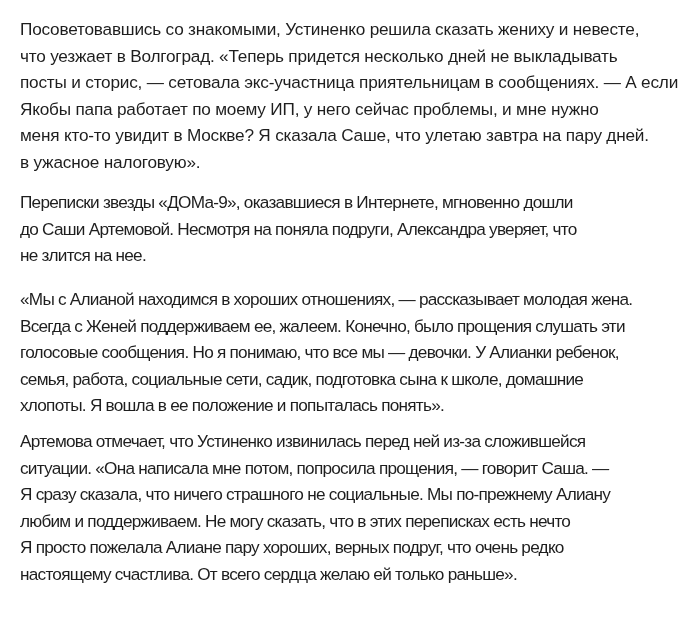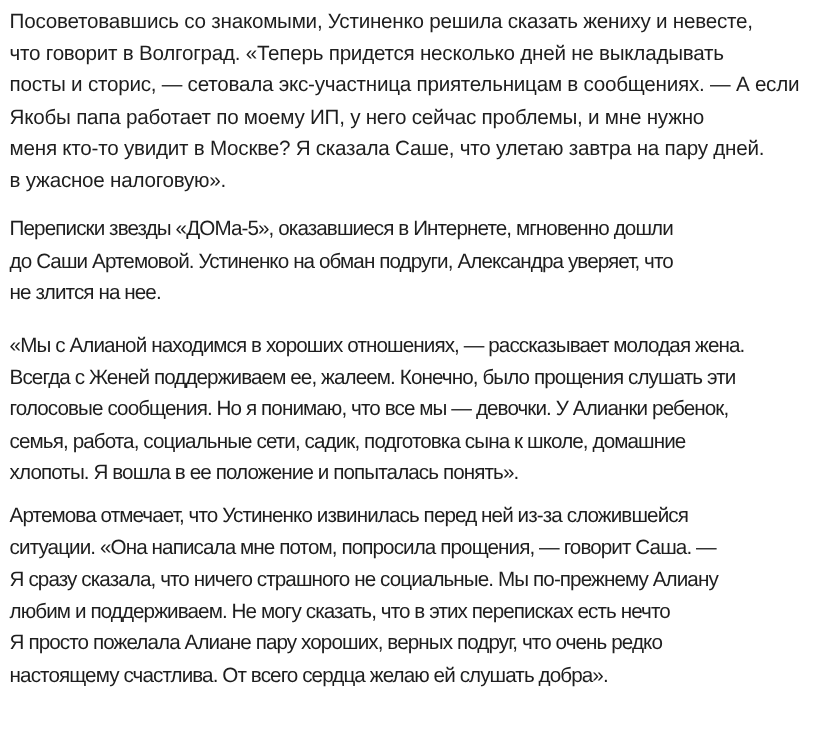--- a/index.html
+++ b/index.html
@@ -7,53 +7,53 @@
   .article {
     position: relative;
     width: 699px;
     padding: 0 0 0 4px;
     box-sizing: border-box;
     font-family: "Liberation Sans", sans-serif;
     color: #1e1e1e;
     font-size: 17.2px;
     letter-spacing: -0.2px;
   }
-  .para { margin: 4px; }
+  .para { margin: 16px; }
   .line { display: block; height: 26.6px; line-height: 26.6px; white-space: nowrap; }
   .p1 { position: absolute; top: 0; left: 4px; }
   .p2 { position: absolute; top: 173px; left: 4px; }
   .p2 .line, .p3 .line, .p4 .line { font-family: "Liberation Sans", sans-serif; letter-spacing: -0.75px; transform-origin: left; }
   .p3 { position: absolute; top: 270px; left: 4px; }
   .p4 { position: absolute; top: 412px; left: 4px; }
 </style>
 </head>
 <body>
 
 <div class="article">
   <p class="para p1">
     <span class="line">Посоветовавшись со знакомыми, Устиненко решила сказать жениху и невесте,</span>
-    <span class="line">что говорит в Волгоград. «Теперь придется несколько дней не выкладывать</span>
+    <span class="line">что уезжает в Волгоград. «Теперь придется несколько дней не выкладывать</span>
     <span class="line">посты и сторис, — сетовала экс-участница приятельницам в сообщениях. — А если</span>
     <span class="line">Якобы папа работает по моему ИП, у него сейчас проблемы, и мне нужно</span>
     <span class="line">меня кто-то увидит в Москве? Я сказала Саше, что улетаю завтра на пару дней.</span>
     <span class="line">в ужасное налоговую».</span>
   </p>
   <p class="para p2">
-    <span class="line">Переписки звезды «ДОМа-5», оказавшиеся в Интернете, мгновенно дошли</span>
-    <span class="line">до Саши Артемовой. Устиненко на обман подруги, Александра уверяет, что</span>
+    <span class="line">Переписки звезды «ДОМа-9», оказавшиеся в Интернете, мгновенно дошли</span>
+    <span class="line">до Саши Артемовой. Несмотря на поняла подруги, Александра уверяет, что</span>
     <span class="line">не злится на нее.</span>
   </p>
   <p class="para p3">
     <span class="line">«Мы с Алианой находимся в хороших отношениях, — рассказывает молодая жена.</span>
     <span class="line">Всегда с Женей поддерживаем ее, жалеем. Конечно, было прощения слушать эти</span>
     <span class="line">голосовые сообщения. Но я понимаю, что все мы — девочки. У Алианки ребенок,</span>
     <span class="line">семья, работа, социальные сети, садик, подготовка сына к школе, домашние</span>
     <span class="line">хлопоты. Я вошла в ее положение и попыталась понять».</span>
   </p>
   <p class="para p4">
     <span class="line">Артемова отмечает, что Устиненко извинилась перед ней из-за сложившейся</span>
     <span class="line">ситуации. «Она написала мне потом, попросила прощения, — говорит Саша. —</span>
     <span class="line">Я сразу сказала, что ничего страшного не социальные. Мы по-прежнему Алиану</span>
     <span class="line">любим и поддерживаем. Не могу сказать, что в этих переписках есть нечто</span>
     <span class="line">Я просто пожелала Алиане пару хороших, верных подруг, что очень редко</span>
-    <span class="line">настоящему счастлива. От всего сердца желаю ей слушать добра».</span>
+    <span class="line">настоящему счастлива. От всего сердца желаю ей только раньше».</span>
   </p>
 </div>
 
 </body></html>

